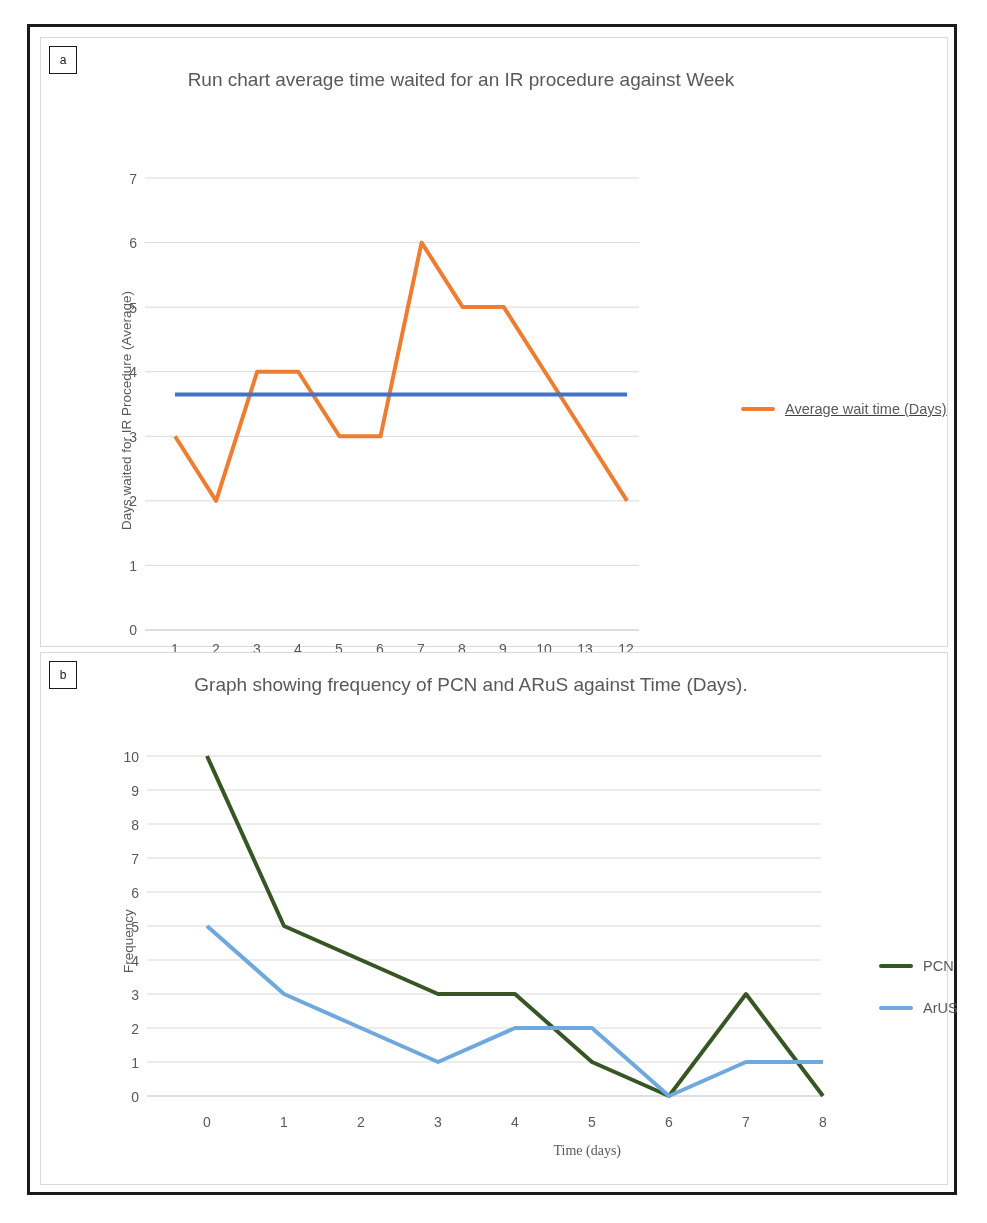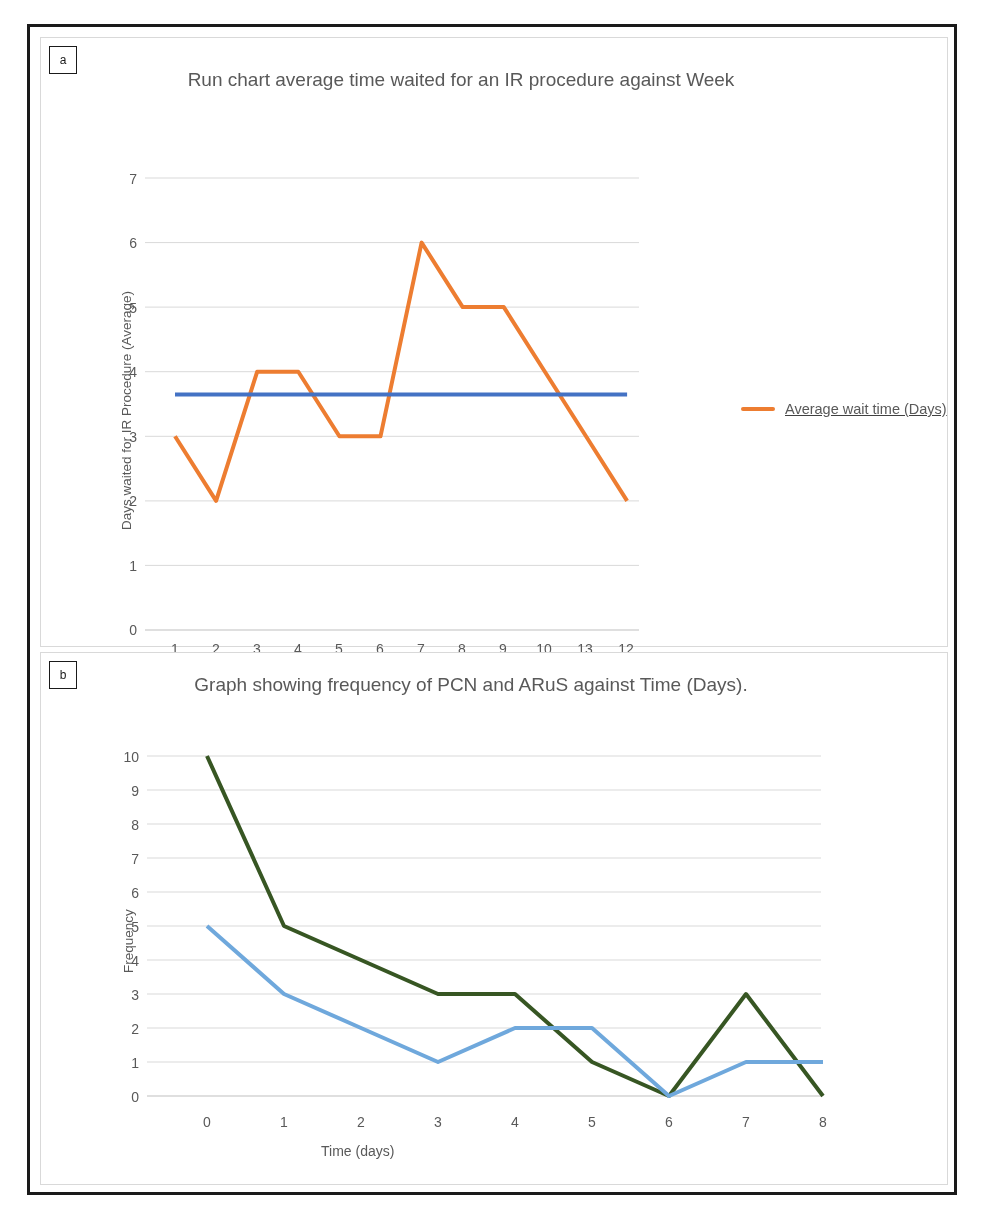--- a/index.html
+++ b/index.html
@@ -81,21 +81,22 @@
     font-size: 13.5px;
     color: #595959;
     transform-origin: 0 0;
     transform: rotate(-90deg);
     white-space: nowrap;
   }
   .xlabel {
     position: absolute;
     font-size: 14px;
     color: #595959;
-    text-align: left;
+    text-align: right;
+    font-family: Liberation Serif, serif;
   }
   .tick {
     position: absolute;
     font-size: 14px;
     color: #595959;
   }
   .tick-y {
     text-align: right;
   }
   .tick-x {
@@ -229,15 +230,25 @@
         <line x1="0" y1="272" x2="674" y2="272" stroke="#d9d9d9" stroke-width="1"></line>
         <line x1="0" y1="306" x2="674" y2="306" stroke="#d9d9d9" stroke-width="1"></line>
         <line x1="0" y1="340" x2="674" y2="340" stroke="#bfbfbf" stroke-width="1"></line>
 
         <polyline points="60,0 137,170 214,204 291,238 368,238 445,306 522,340 599,238 676,340" fill="none" stroke="#375623" stroke-width="4" stroke-linejoin="round" stroke-linecap="butt"></polyline>
 
         <polyline points="60,170 137,238 214,272 291,306 368,272 445,272 522,340 599,306 676,306" fill="none" stroke="#6FA8DC" stroke-width="4" stroke-linejoin="round" stroke-linecap="butt"></polyline>
       </svg>
     </div>
 
+    <div class="legend" style="left: 838px; top: 300px;">
+      <div class="legend-row">
+        <span class="legend-swatch" style="background:#375623;"></span>
+        <span class="legend-text">PCN</span>
+      </div>
+      <div class="legend-row">
+        <span class="legend-swatch" style="background:#6FA8DC;"></span>
+        <span class="legend-text">ArUS</span>
+      </div>
+    </div>
   </div>
 
 </div>
 
 </body></html>

